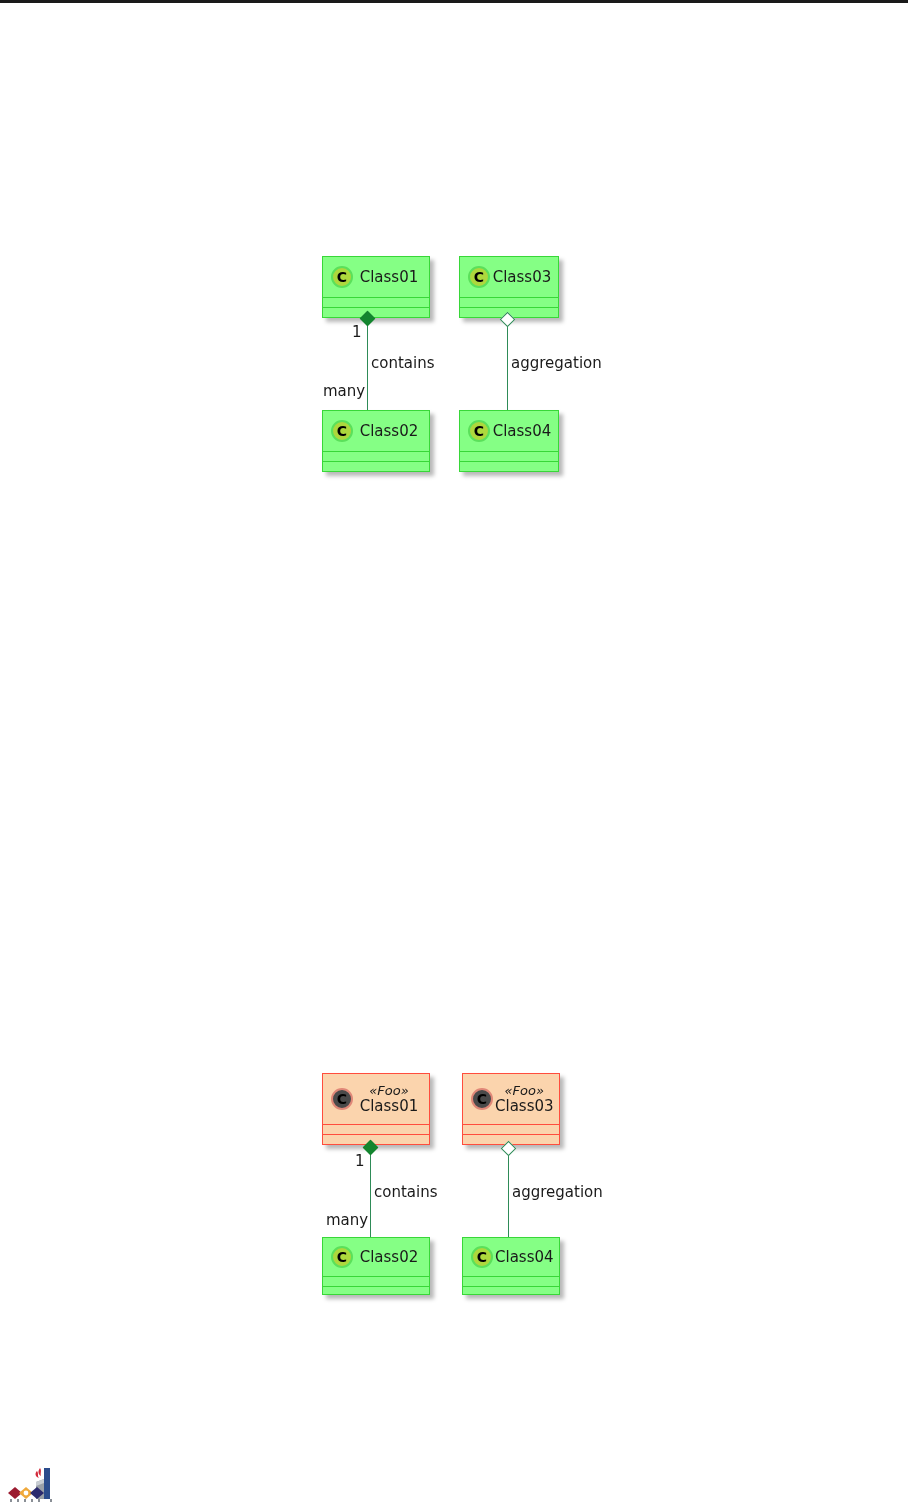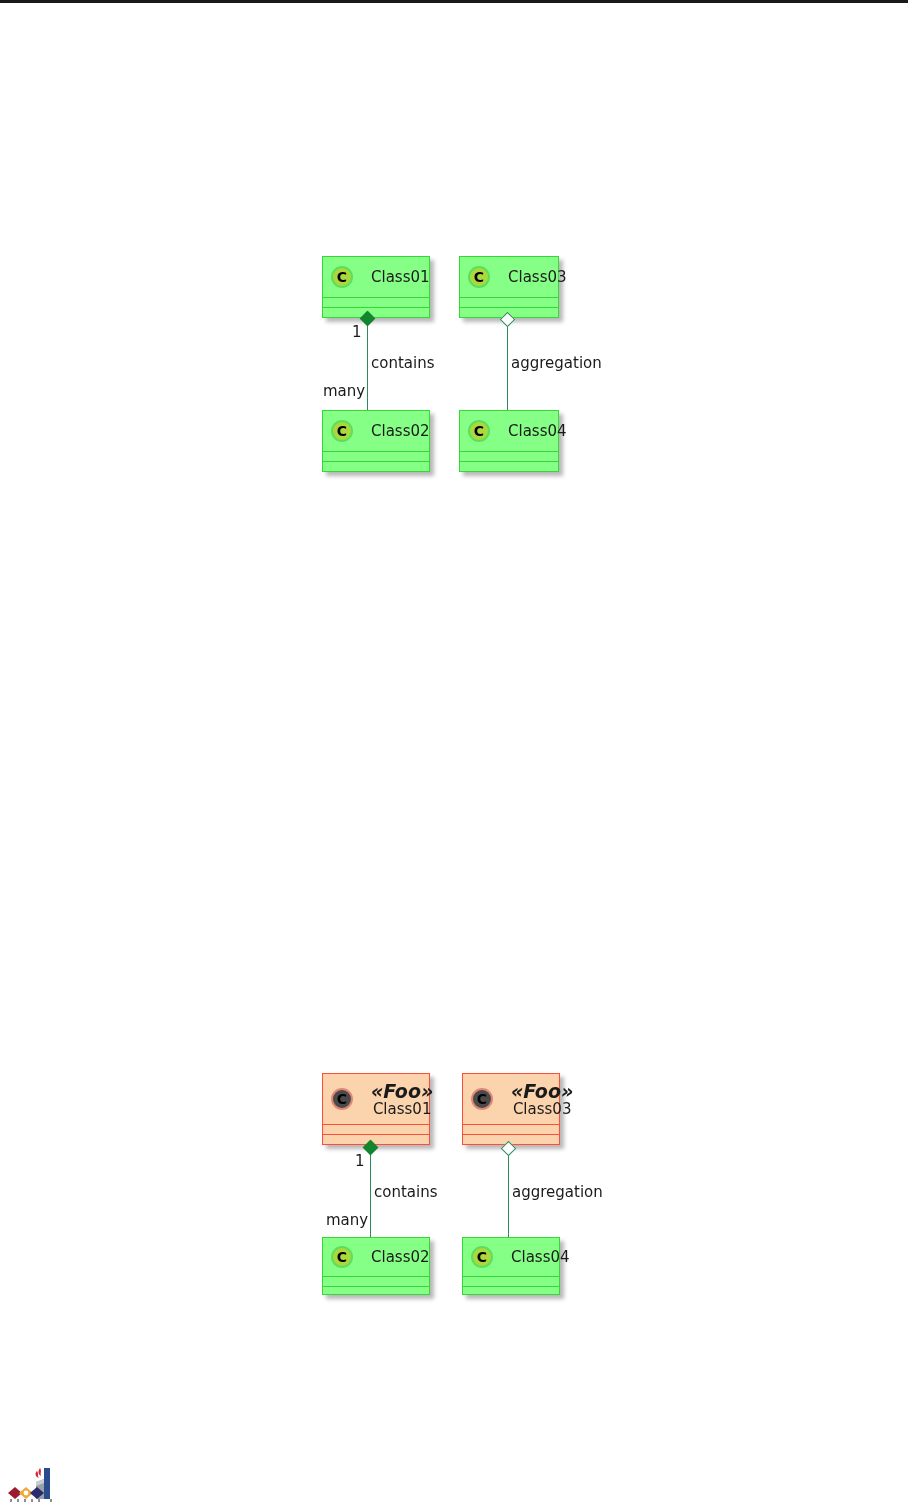--- a/index.html
+++ b/index.html
@@ -44,26 +44,26 @@
   }
   .icon.dark{
     background:#4A4A4A;
     border:2px solid #E08878;
     color:#000000;
   }
   .titlewrap{
     flex:1 1 auto;
     text-align:center;
     line-height:1.08;
-    padding-left:18px;
+    padding-left:2px;
   }
   .stereolabel{
     display:block;
-    font-style:italic;font-weight:bold;
-    font-size:19px;color:#1A1A1A;
+    font-style:italic;font-weight:normal;
+    font-size:13px;color:#1A1A1A;
   }
   .cname{
     display:block;
     font-size:15px;color:#1A1A1A;
   }
   .compartment{
     height:10px;
     border-top:1px solid #38D738;
     box-sizing:border-box;
   }

